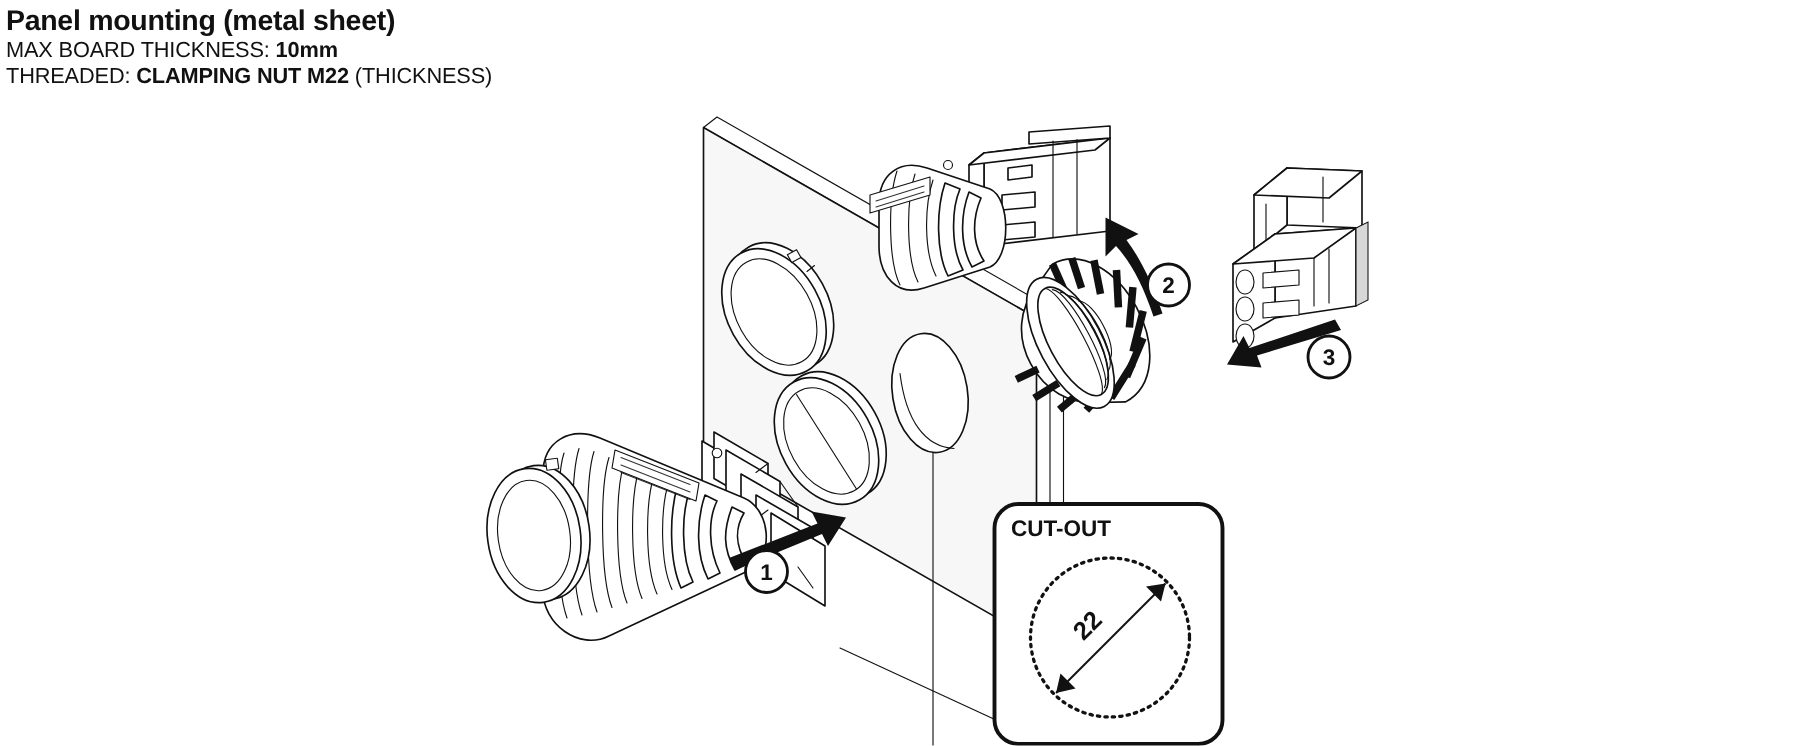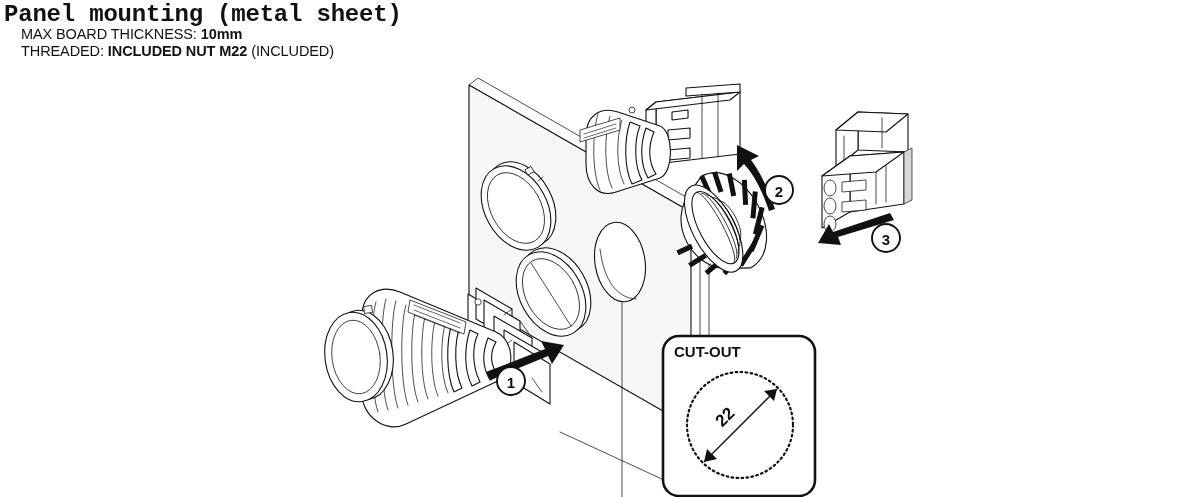--- a/index.html
+++ b/index.html
@@ -1,20 +1,20 @@
 <!DOCTYPE html>
 <html><head>
 <meta charset="utf-8">
 <style>
   html,body{margin:0;padding:0;background:#ffffff;}
   body{width:1200px;height:497px;position:relative;overflow:hidden;
        font-family:"Liberation Sans", sans-serif;color:#111;}
   #header{position:absolute;left:4px;top:4px;}
-  #title{font-size:24px;font-weight:bold;letter-spacing:-0.2px;line-height:22px;font-family:Liberation Mono, monospace;}
-  .specline{font-size:14.5px;line-height:17px;letter-spacing:-0.1px;margin-left:17px;}
+  #title{font-size:19px;font-weight:bold;letter-spacing:-0.2px;line-height:22px;}
+  .specline{font-size:14.5px;line-height:17px;letter-spacing:-0.1px;}
   .specline b{font-weight:bold;}
   #art{position:absolute;left:0;top:0;width:1200px;height:497px;}
   svg{display:block;}
   .lnT{fill:none;stroke:#111;stroke-width:0.75;stroke-linejoin:round;stroke-linecap:round;}
   .fw{fill:#ffffff;stroke:#111;stroke-width:1.1;stroke-linejoin:round;}
   .fwT{fill:#ffffff;stroke:#111;stroke-width:0.75;stroke-linejoin:round;}
   .fface{fill:#f7f7f7;stroke:#111;stroke-width:1.1;stroke-linejoin:round;}
   .fblk{fill:#111;stroke:none;}
   .fgry{fill:#d8d8d8;stroke:#111;stroke-width:0.7;}
   .cutbox{fill:#ffffff;stroke:#111;stroke-width:2.6;}
@@ -31,22 +31,22 @@
 <body>
 
 <div id="header">
   <div id="title">Panel mounting (metal sheet)</div>
   <div class="specline">
     <span>MAX BOARD THICKNESS:</span>
     <b>10mm</b>
   </div>
   <div class="specline">
     <span>THREADED:</span>
-    <b>INCLUDED NUT M22</b>
-    <span>(INCLUDED)</span>
+    <b>CLAMPING NUT M22</b>
+    <span>(THICKNESS)</span>
   </div>
 </div>
 
 <svg id="art" viewBox="0 0 1200 497">
   <defs>
     <pattern id="hatch" width="4" height="4" patternTransform="rotate(62)" patternUnits="userSpaceOnUse">
       <rect width="4" height="4" fill="#ffffff"></rect>
       <line x1="0" y1="0" x2="0" y2="4" stroke="#111" stroke-width="1.7"></line>
     </pattern>
     <pattern id="hatch2" width="4" height="4" patternTransform="rotate(25)" patternUnits="userSpaceOnUse">

